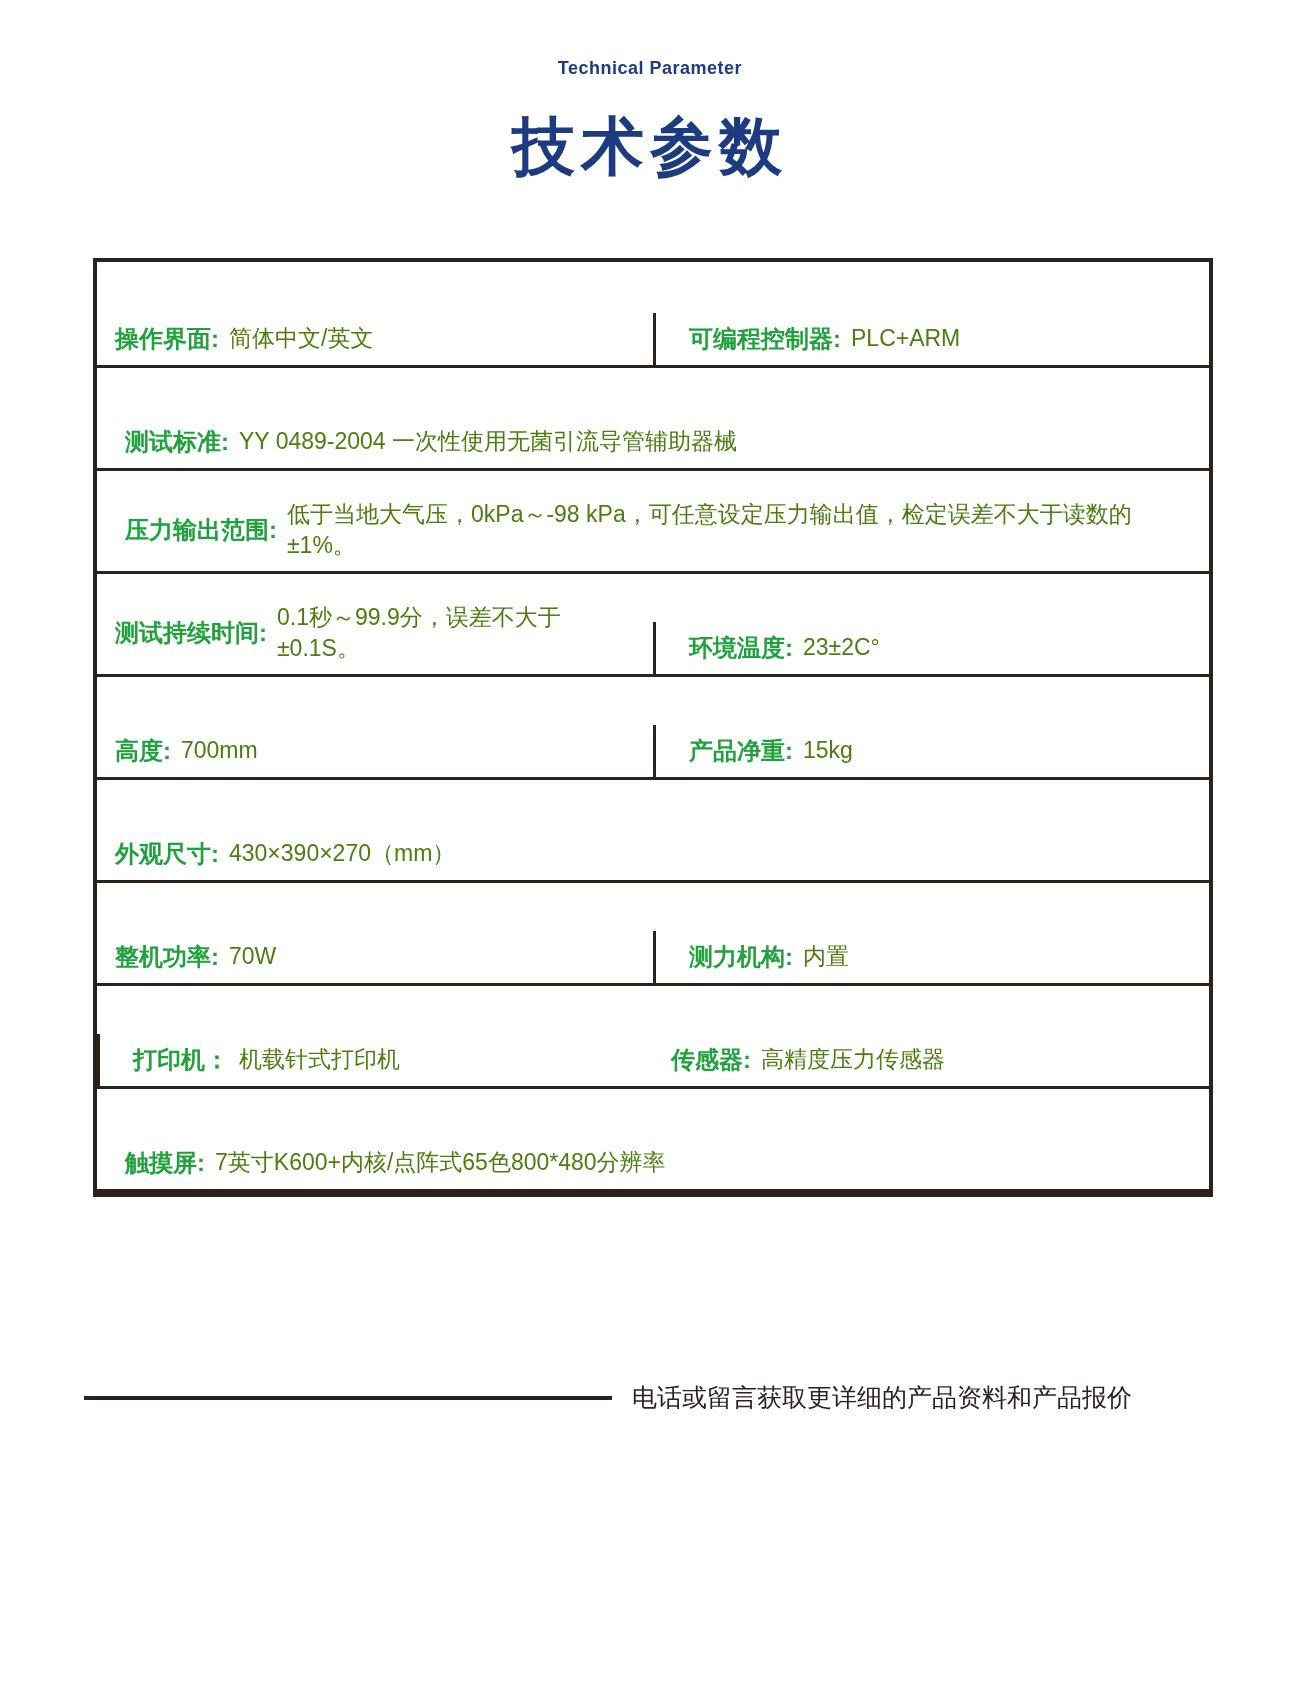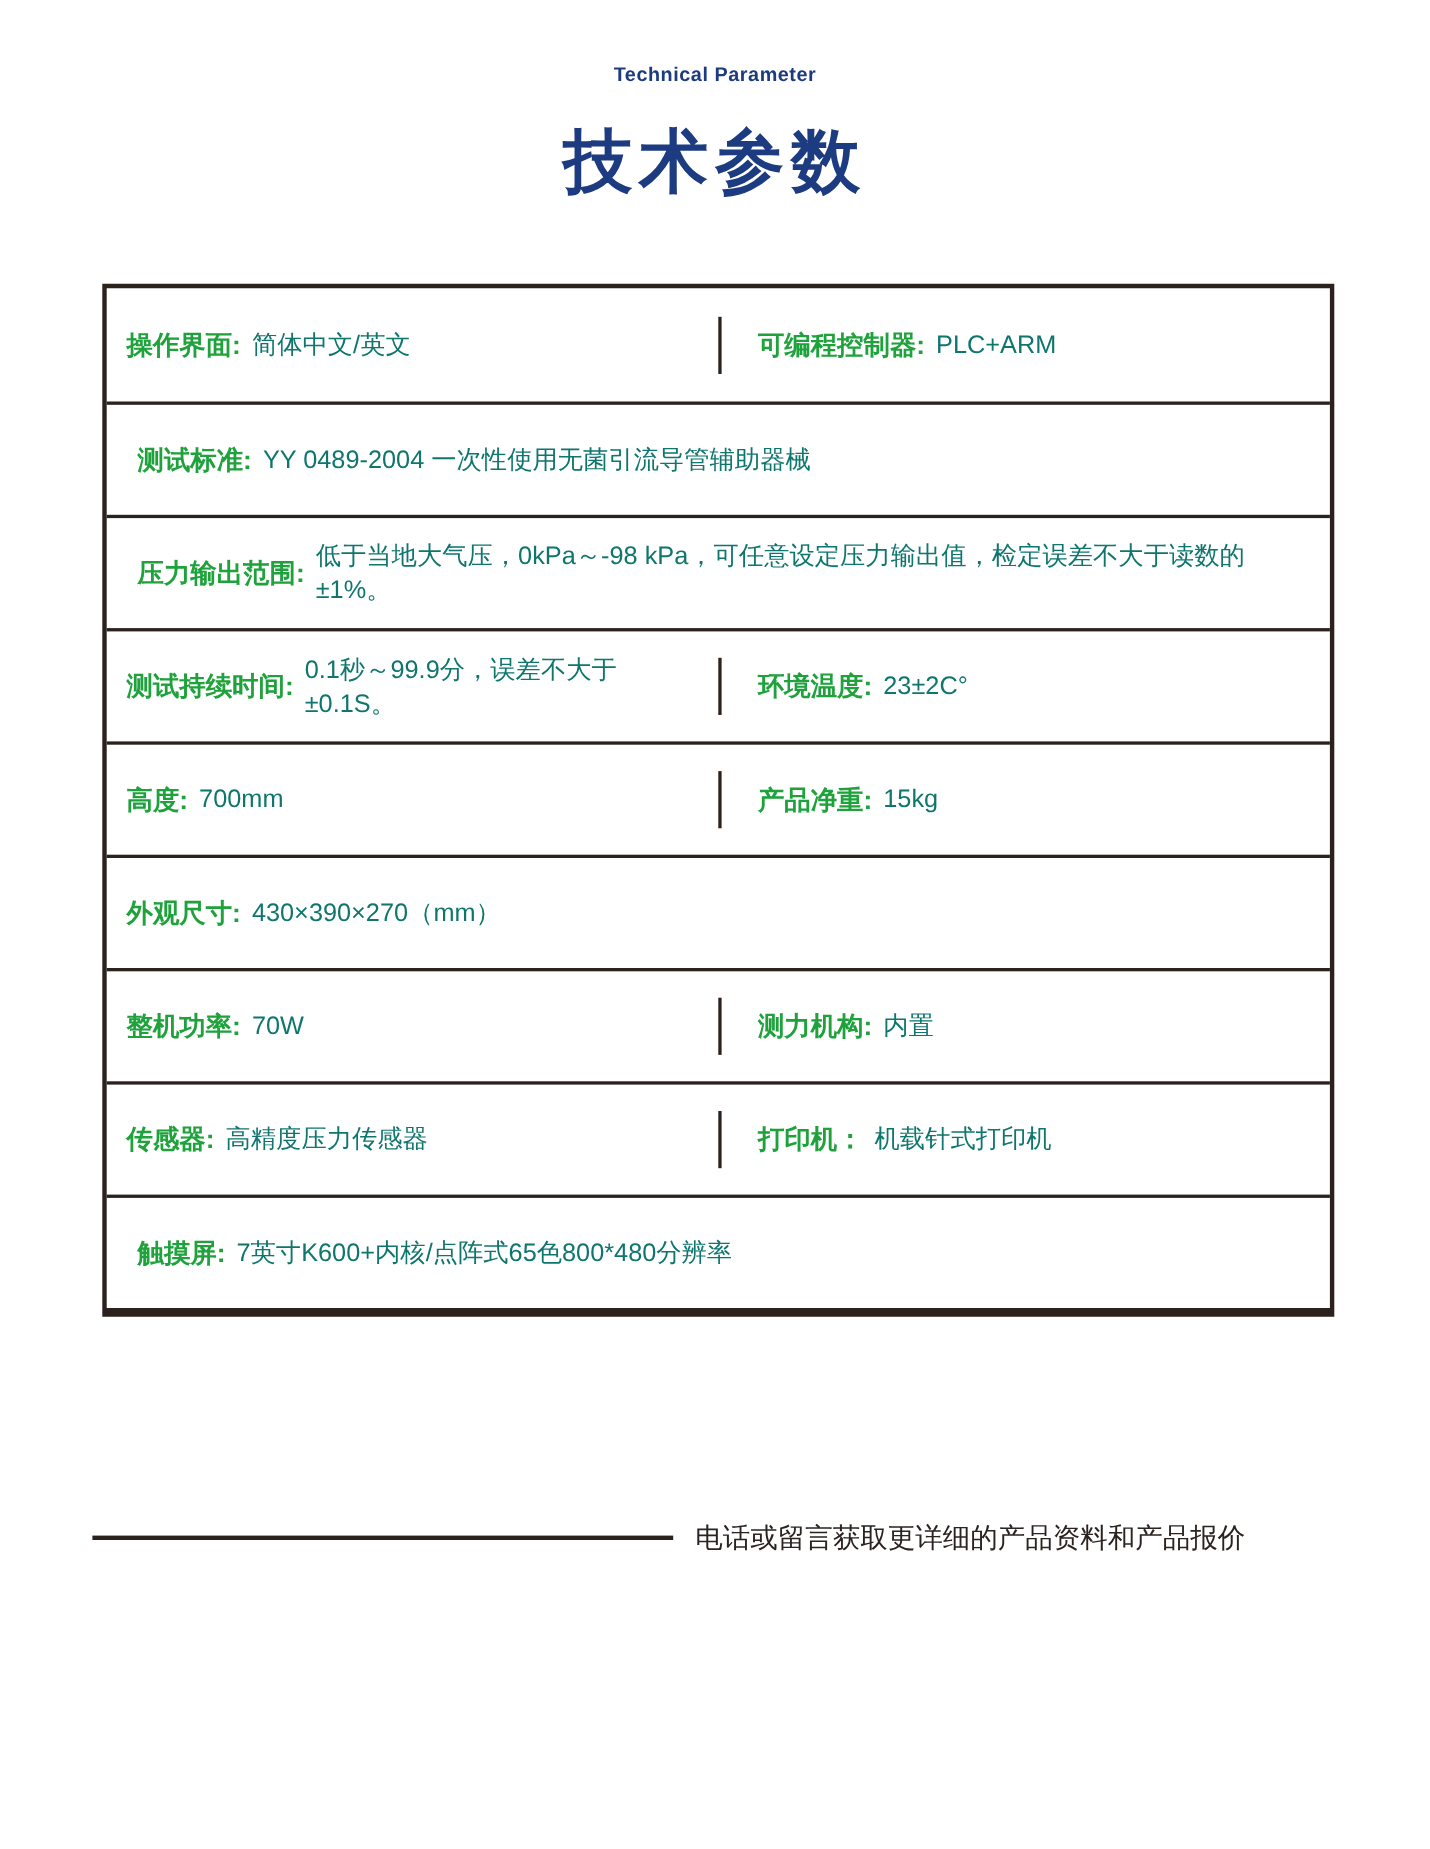--- a/index.html
+++ b/index.html
@@ -35,40 +35,40 @@
     margin-top: 18px;
   }
   .spec-table {
     position: absolute;
     top: 258px; left: 93px;
     width: 1120px;
     border: 4px solid #2b211d;
     border-bottom-width: 8px;
     background: #ffffff;
   }
-  .row { display: flex; min-height: 103px; align-items: center; }
+  .row { display: flex; min-height: 103px; align-items: flex-end; }
   .row + .row { border-top: 3px solid #2b211d; }
   .cell {
     flex: 1 1 50%;
     display: flex;
     align-items: center;
     padding: 10px 14px 10px 18px;
   }
   .cell.c2 { border-left: 3px solid #2b211d; padding-left: 33px; }
   .row.full .cell { flex: 1 1 100%; padding-left: 28px; }
   .label {
     color: #1fa23c;
     font-weight: bold;
     font-size: 24px;
     white-space: nowrap;
     margin-right: 10px;
     flex: 0 0 auto;
   }
   .value {
-    color: #0f766e;
+    color: #4d7c0f;
     font-size: 23px;
     line-height: 1.35;
   }
   .footer {
     position: absolute;
     top: 1381px; left: 84px;
     width: 1060px;
     display: flex;
     align-items: center;
   }
@@ -154,27 +154,27 @@
         <span class="label">整机功率:</span>
         <span class="value">70W</span>
       </div>
       <div class="cell c2">
         <span class="label">测力机构:</span>
         <span class="value">内置</span>
       </div>
     </div>
 
     <div class="row">
+      <div class="cell c2">
+        <span class="label">打印机：</span>
+        <span class="value">机载针式打印机</span>
+      </div>
       <div class="cell">
         <span class="label">传感器:</span>
         <span class="value">高精度压力传感器</span>
-      </div>
-      <div class="cell c2">
-        <span class="label">打印机：</span>
-        <span class="value">机载针式打印机</span>
       </div>
     </div>
 
     <div class="row full">
       <div class="cell">
         <span class="label">触摸屏:</span>
         <span class="value">7英寸K600+内核/点阵式65色800*480分辨率</span>
       </div>
     </div>
 

